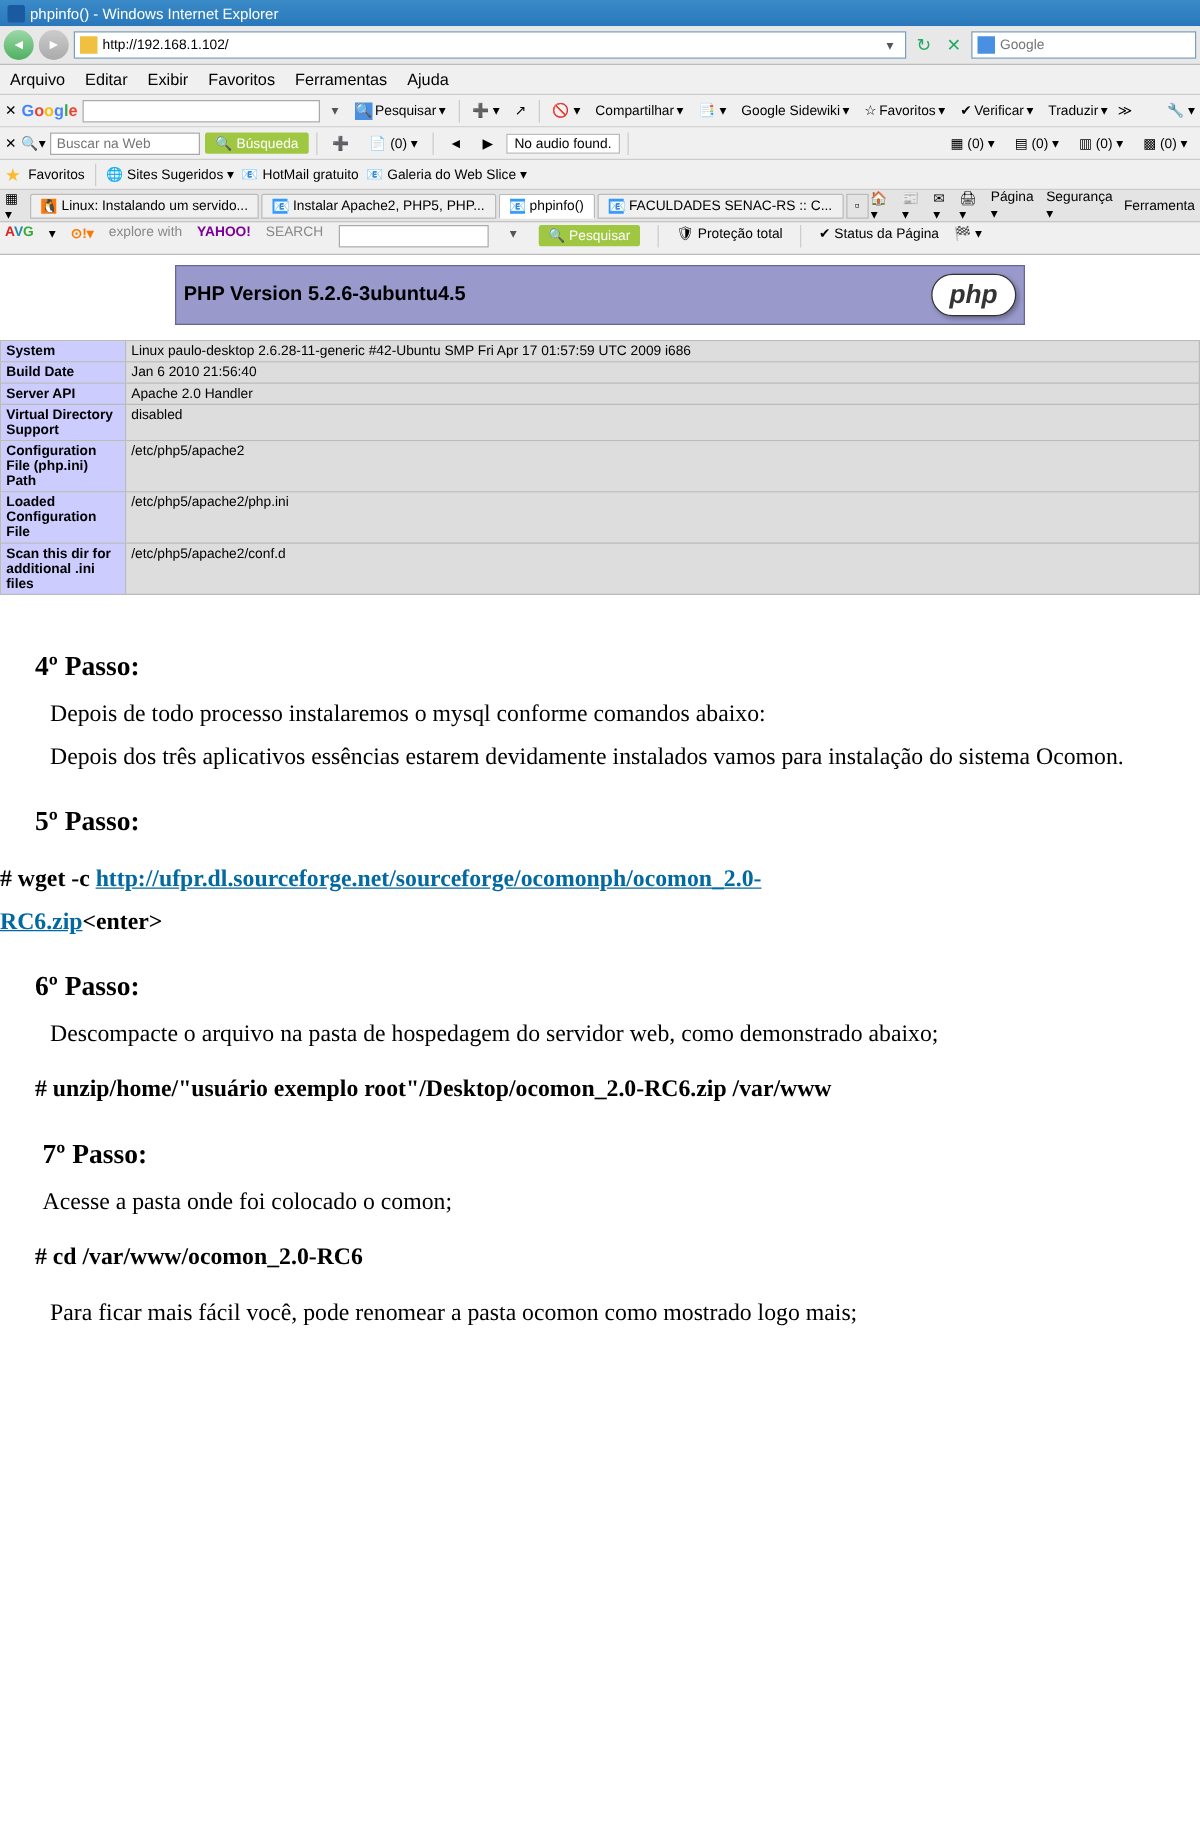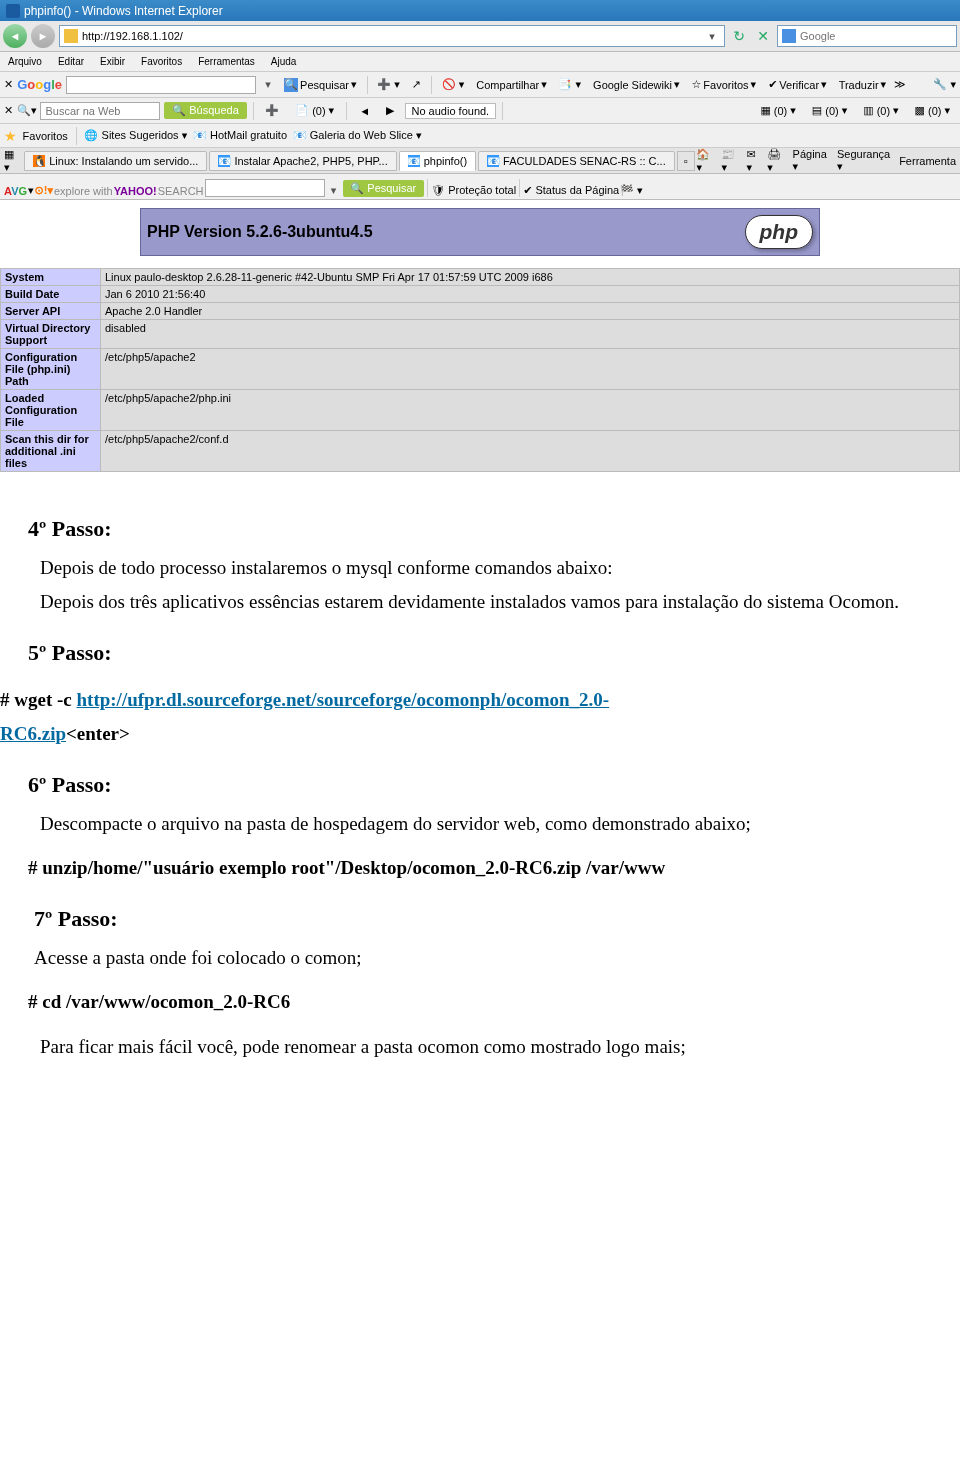--- a/index.html
+++ b/index.html
@@ -15,21 +15,21 @@
 .addr-bar { flex: 1; background: #fff; border: 1px solid #7a9ebd; height: 22px; display: flex; align-items: center; padding: 0 4px; }
 .addr-bar .favicon { width: 14px; height: 14px; background: #f0c040; margin-right: 4px; }
 .addr-bar input { border: none; flex: 1; font-size: 11px; outline: none; }
 .drop { width: 16px; text-align: center; color: #555; }
 .ico-btn { width: 20px; height: 20px; display: flex; align-items: center; justify-content: center; color: #2a6; font-size: 14px; }
 .search-box { width: 180px; background: #fff; border: 1px solid #7a9ebd; height: 22px; display: flex; align-items: center; padding: 0 4px; }
 .search-box .sicon { width: 14px; height: 14px; background: #4a90e2; margin-right: 4px; }
 .search-box input { border: none; flex: 1; font-size: 11px; color: #999; outline: none; }
 
 
-.menu-bar { background: #f0f0f0; padding: 2px 4px; display: flex; gap: 8px; border-bottom: 1px solid #ccc; font-size: 10px; text-align: right; }
+.menu-bar { background: #f0f0f0; padding: 2px 4px; display: flex; gap: 8px; border-bottom: 1px solid #ccc; font-size: 13px; text-align: right; }
 .menu-bar span { padding: 2px 4px; cursor: default; }
 
 
 .google-bar { background: #f0f0f0; padding: 2px 4px; display: flex; align-items: center; gap: 4px; border-bottom: 1px solid #ccc; font-size: 11px; height: 26px; }
 .google-bar .glogo { font-weight: bold; font-size: 13px; }
 .google-bar .glogo .b { color: #4285f4; } .google-bar .glogo .r { color: #ea4335; } .google-bar .glogo .y { color: #fbbc05; } .google-bar .glogo .g { color: #34a853; }
 .google-bar input { border: 1px solid #aaa; height: 18px; width: 190px; padding: 0 4px; font-size: 11px; }
 .google-bar .tb-btn { display: flex; align-items: center; gap: 2px; padding: 1px 4px; white-space: nowrap; }
 .tb-sep { width: 1px; height: 18px; background: #ccc; margin: 0 2px; }
 .small-ico { width: 14px; height: 14px; display: inline-block; }
@@ -46,21 +46,21 @@
 .fav-star { color: #fdbb2d; font-size: 14px; }
 
 
 .tabs-bar { background: #e4e4e4; padding: 2px 4px; display: flex; align-items: center; gap: 2px; border-bottom: 1px solid #bbb; font-size: 11px; height: 26px; }
 .tab { background: #f0f0f0; border: 1px solid #bbb; padding: 3px 8px; display: flex; align-items: center; gap: 4px; border-radius: 2px 2px 0 0; white-space: nowrap; }
 .tab.active { background: #fff; border-bottom: 1px solid #fff; }
 .tab .tico { width: 12px; height: 12px; }
 .tabs-right { margin-left: auto; display: flex; gap: 4px; align-items: center; }
 
 
-.avg-bar { background: #f0f0f0; padding: 2px 4px; display: flex; align-items: flex-end; gap: 1px; border-bottom: 1px solid #bbb; font-size: 11px; height: 26px; }
+.avg-bar { background: #f0f0f0; padding: 2px 4px; display: flex; align-items: flex-start; gap: 12px; border-bottom: 1px solid #bbb; font-size: 11px; height: 26px; }
 .avg-logo { font-weight: bold; }
 .avg-logo .a { color: #d22; } .avg-logo .v { color: #28a; } .avg-logo .g { color: #3a3; }
 .yahoo { color: #7b0099; font-weight: bold; }
 .greenbtn { background: #9fc742; color: #fff; padding: 2px 8px; border-radius: 2px; }
 .avginput { border: 1px solid #aaa; height: 18px; width: 120px; padding: 0 4px; font-size: 11px; }
 
 
 .phpinfo-header { background: #9999cc; margin: 8px 140px 12px 140px; padding: 6px; display: flex; align-items: center; justify-content: space-between; border: 1px solid #666699; }
 .phpinfo-header h1 { font-size: 16px; font-weight: bold; }
 .php-logo { background: #fff; border: 1px solid #333; border-radius: 18px; padding: 4px 14px; font-weight: bold; font-size: 21px; font-style: italic; color: #333; box-shadow: 2px 2px 4px rgba(0,0,0,0.3); }

